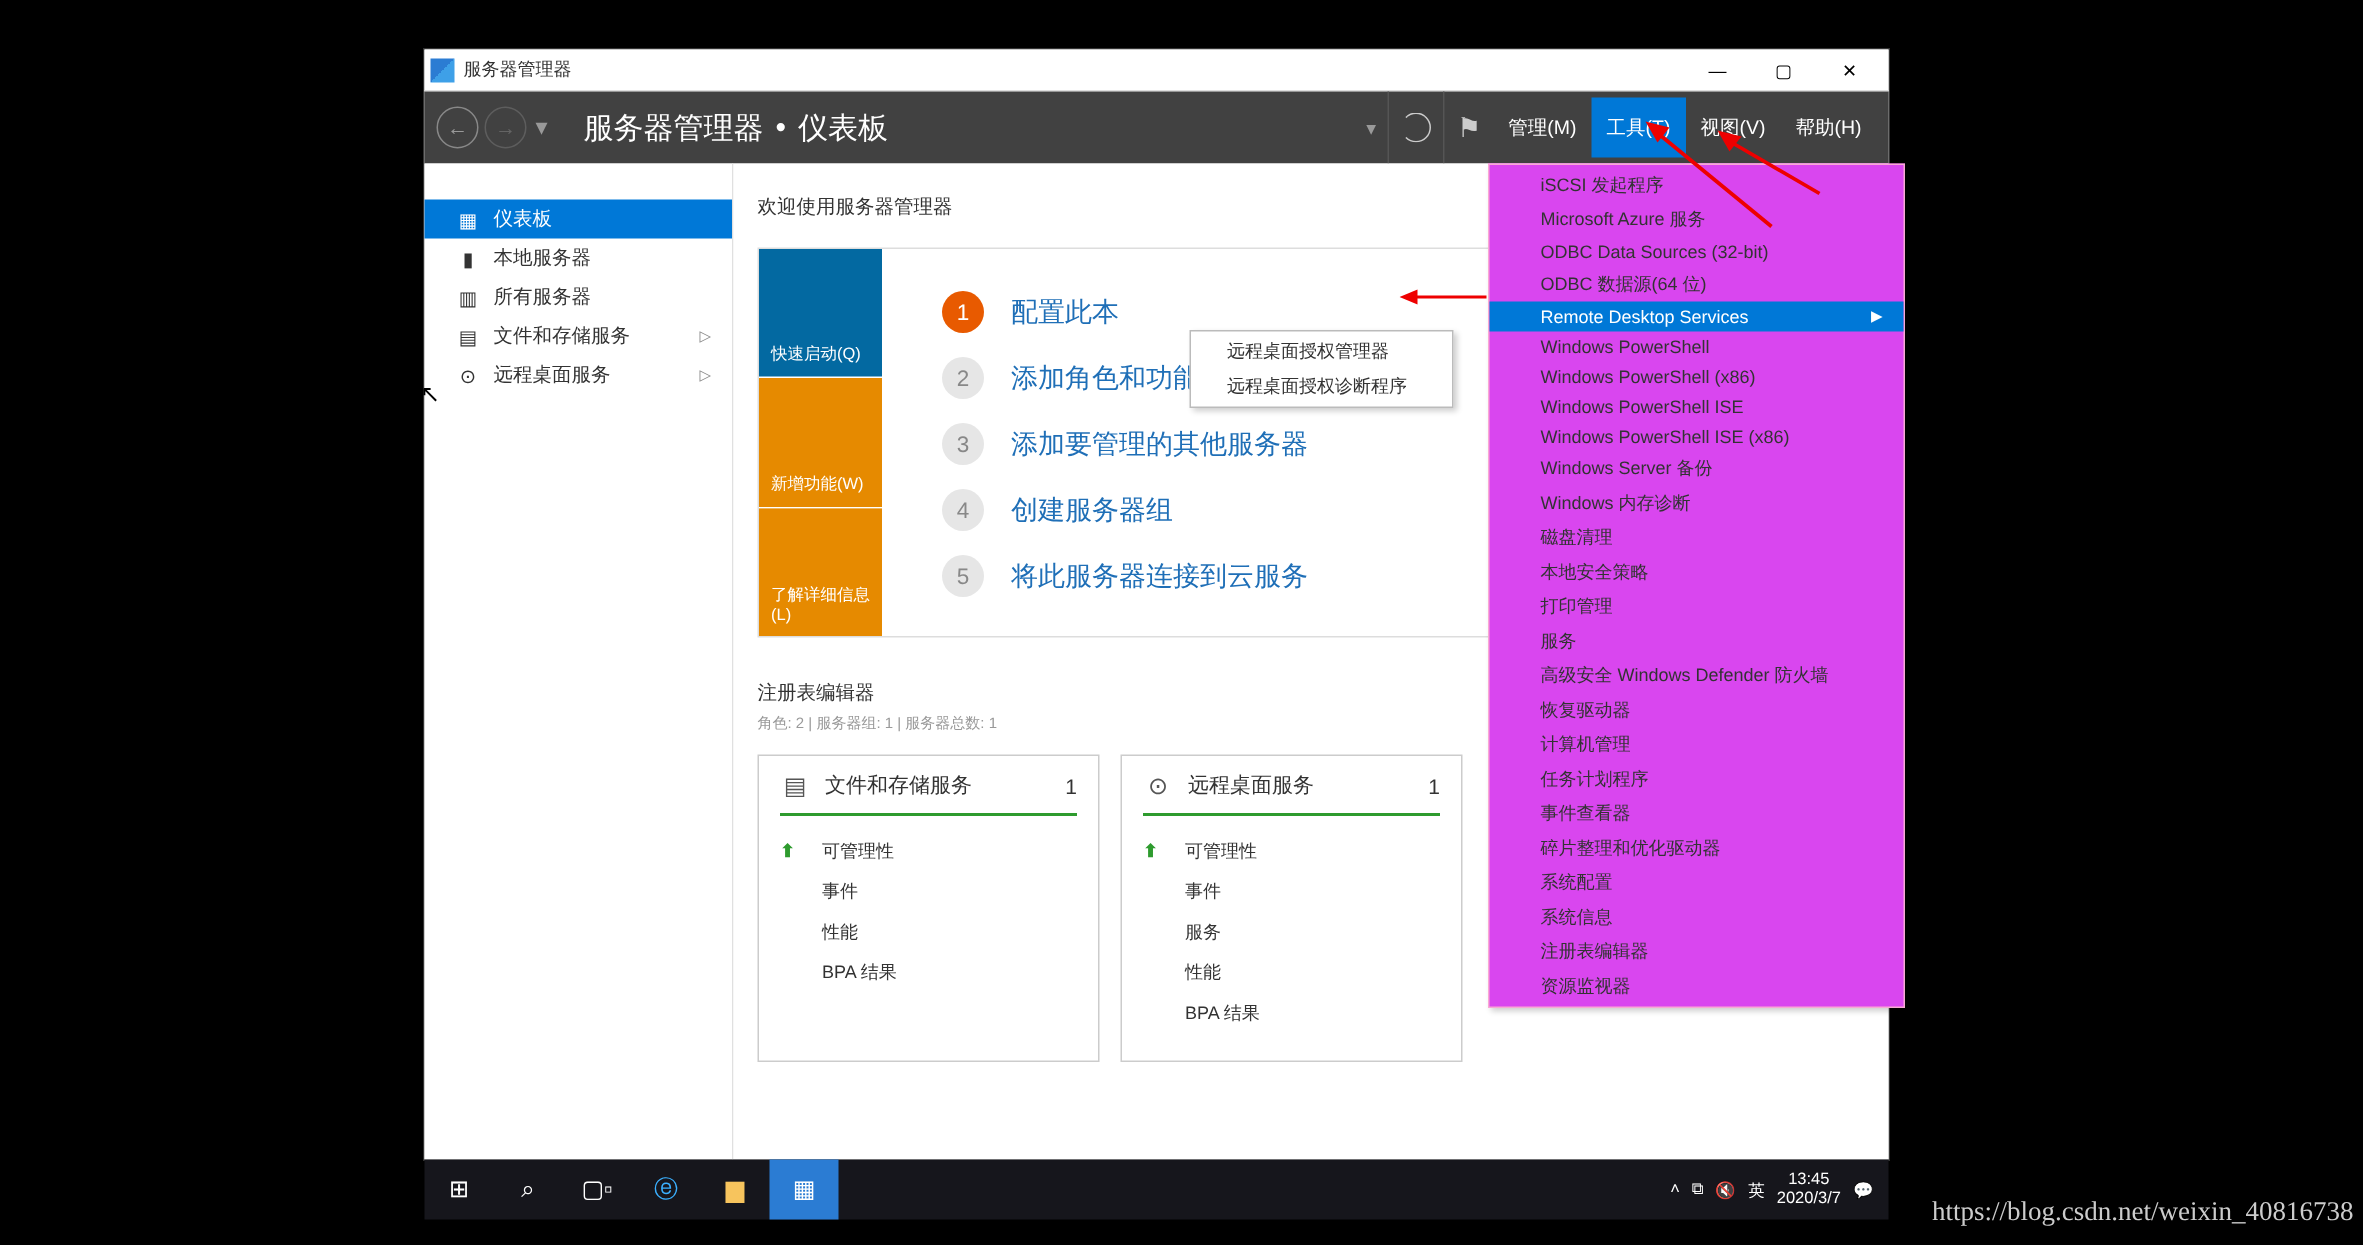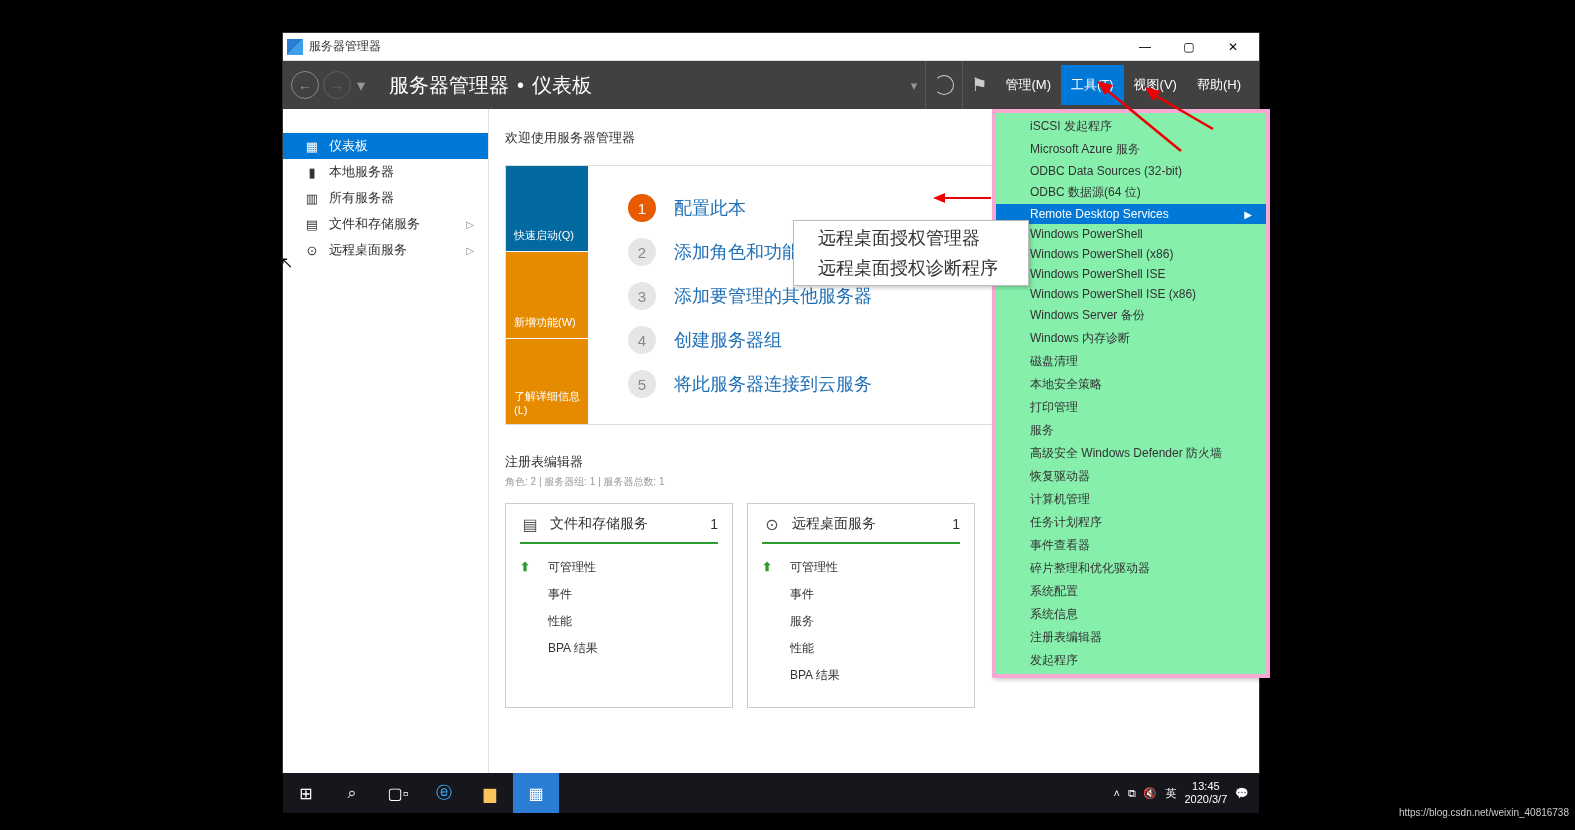--- a/index.html
+++ b/index.html
@@ -54,42 +54,42 @@
   .role-groups { display: flex; gap: 14px; margin-top: 14px; }
   .role-card { width: 228px; border: 1px solid #ccc; padding: 10px 14px 18px 14px; }
   .role-head { display: flex; align-items: center; gap: 10px; border-bottom: 2px solid #2e9b2e; padding-bottom: 8px; margin-bottom: 10px; }
   .role-head-icon { width: 20px; height: 20px; display: inline-flex; align-items: center; justify-content: center; color: #555; }
   .role-title { font-size: 14px; color: #333; flex: 1; }
   .role-count { font-size: 14px; color: #333; }
   .role-row { display: flex; align-items: center; gap: 12px; font-size: 12px; color: #333; padding: 5px 0; }
   .role-row-icon { width: 16px; height: 16px; color: #2e9b2e; font-weight: bold; }
   
   
-  .tools-dropdown { position: absolute; right: -11px; top: 76px; width: 278px; background: #86efac; border: 4px solid #f9a8d4; box-shadow: 2px 2px 4px rgba(0,0,0,0.2); z-index: 50; padding: 2px 0; margin-left: 28px; }
+  .tools-dropdown { position: absolute; right: -11px; top: 76px; width: 278px; background: #d946ef; border: 1px solid #f9a8d4; box-shadow: 2px 2px 4px rgba(0,0,0,0.2); z-index: 50; padding: 2px 0; margin-left: 28px; }
   .dd-item { font-size: 12px; color: #333; padding: 3px 14px 3px 34px; display: flex; align-items: center; position: relative; }
   .dd-item.hover { background: #0078d7; color: #fff; }
   .dd-item .arrow { margin-left: auto; font-size: 10px; }
   
   
   .submenu { position: absolute; left: 510px; top: 187px; background: #fff; border: 1px solid #bbb; box-shadow: 2px 2px 4px rgba(0,0,0,0.2); z-index: 60; padding: 2px 0; }
-  .sub-item { font-size: 18px; color: #333; padding: 3px 30px 3px 24px; white-space: nowrap;}
+  .sub-item { font-size: 12px; color: #333; padding: 3px 30px 3px 24px; white-space: nowrap;}
   
   
   .taskbar { position: absolute; left: 283px; bottom: 17px; width: 976px; height: 40px; background: #16161c; display: flex; align-items: center; color: #fff; }
   .task-btn { width: 46px; height: 100%; display: inline-flex; align-items: center; justify-content: center; font-size: 16px; color: #fff; }
   .task-right { margin-left: auto; display: flex; align-items: center; gap: 8px; padding-right: 10px; font-size: 11px; }
   .clock { text-align: center; line-height: 1.2; }
   
   
   .arrow-annot { position: absolute; z-index: 100; }
   svg { display: block; }
   
   .cursor-arrow { position: absolute; left: 280px; top: 253px; color: #000; font-size: 16px; z-index: 5; }
   
-  .watermark { position: absolute; right: 6px; bottom: 12px; color: #ccc; font-size: 10px; font-family: Liberation Sans, sans-serif; z-index: 200; }
+  .watermark { position: absolute; right: 6px; bottom: 12px; color: #ccc; font-size: 18px; font-family: Liberation Serif, serif; z-index: 200; }
 </style>
 </head>
 <body>
 
 <div class="desktop">
   <div class="titlebar">
     <span class="title-icon"></span>
     <span class="title-text">服务器管理器</span>
     <div class="win-buttons">
       <span class="win-btn">—</span>
@@ -256,21 +256,21 @@
       <div class="dd-item">服务</div>
       <div class="dd-item">高级安全 Windows Defender 防火墙</div>
       <div class="dd-item">恢复驱动器</div>
       <div class="dd-item">计算机管理</div>
       <div class="dd-item">任务计划程序</div>
       <div class="dd-item">事件查看器</div>
       <div class="dd-item">碎片整理和优化驱动器</div>
       <div class="dd-item">系统配置</div>
       <div class="dd-item">系统信息</div>
       <div class="dd-item">注册表编辑器</div>
-      <div class="dd-item">发起程序</div>
+      <div class="dd-item">资源监视器</div>
     </div>
   <div class="submenu">
     <div class="sub-item">远程桌面授权管理器</div>
     <div class="sub-item">远程桌面授权诊断程序</div>
   </div>
 
   <svg class="arrow-annot" style="left:650px; top:150px" width="60" height="30">
     <line x1="58" y1="15" x2="8" y2="15" stroke="#e00" stroke-width="2"></line>
     <polygon points="0,15 12,10 12,20" fill="#e00"></polygon>
   </svg>

